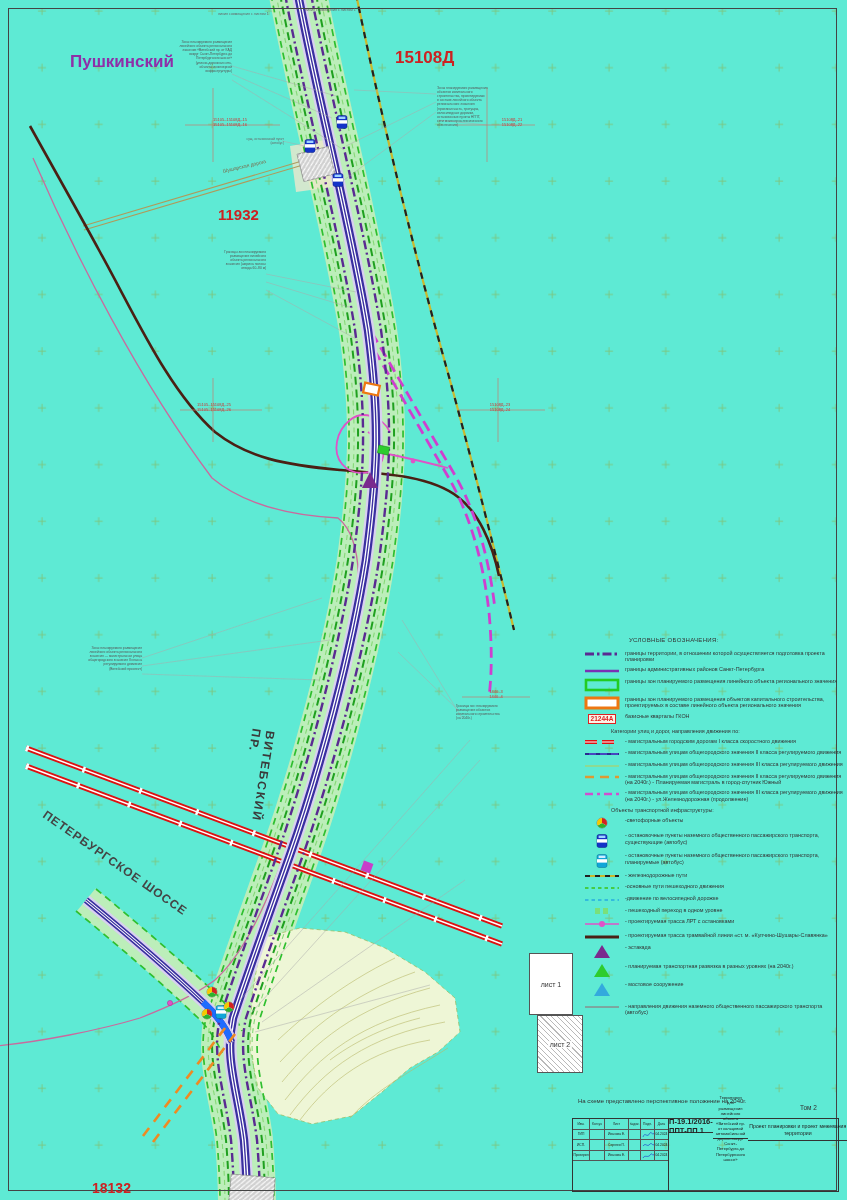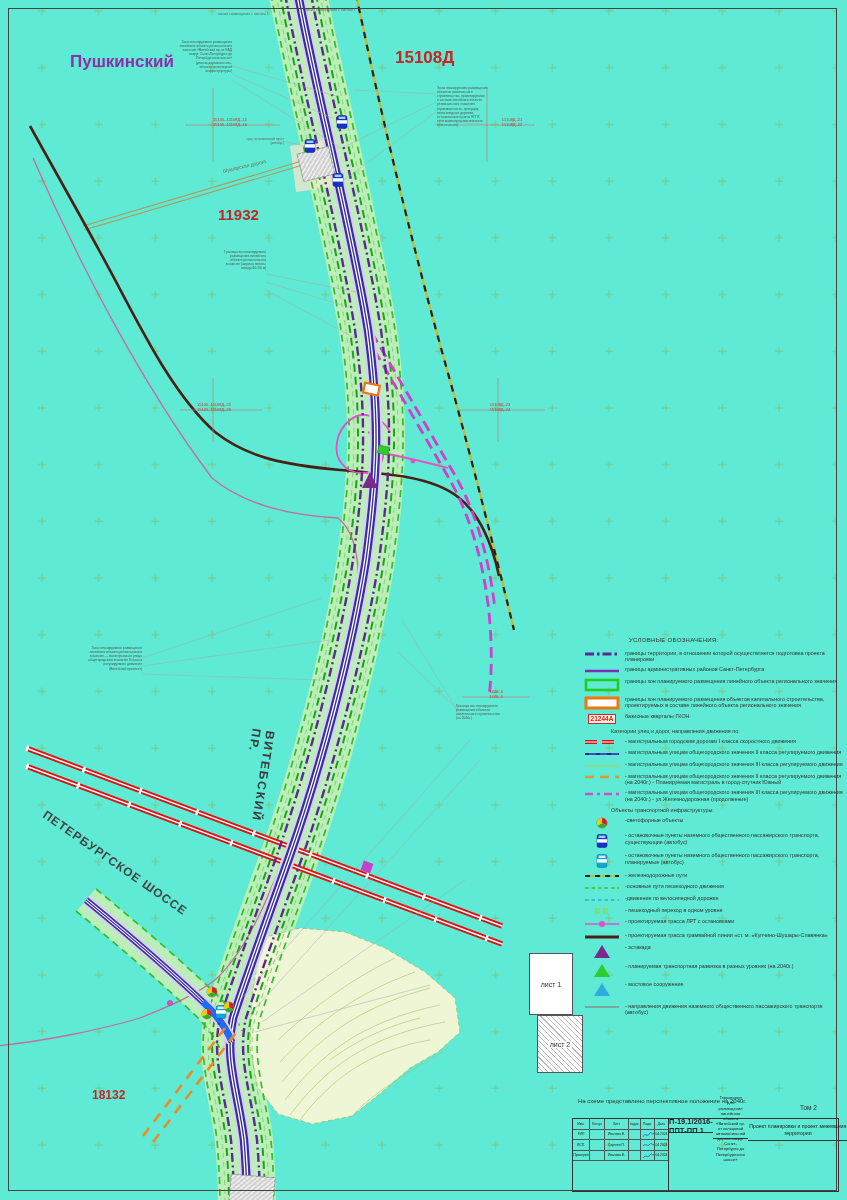--- a/index.html
+++ b/index.html
@@ -4,21 +4,21 @@
 <style>
   html,body{margin:0;padding:0;background:#e8e8e8;}
   .sheet{position:relative;width:847px;height:1200px;background:#5eead4;overflow:hidden;
          font-family:"Liberation Sans", sans-serif;color:#222;padding-left:28px;}
   .frame{position:absolute;left:8px;top:8px;width:829px;height:1183px;border:1.5px solid #444;box-sizing:border-box;}
   svg.mapsvg{position:absolute;left:0;top:0;}
   .lbl{position:absolute;white-space:pre-line;}
   .lbl-pushkinsky{left:70px;top:52px;width:130px;font-size:17px;font-weight:bold;color:#8e2fa8;}
   .lbl-15108d{left:395px;top:48px;width:90px;font-size:17px;font-weight:bold;color:#cc2222;}
   .lbl-15105{left:218px;top:206px;width:70px;font-size:15px;font-weight:bold;color:#cc2222;}
-  .lbl-18132{left:92px;top:1088px;font-size:12px;font-weight:bold;color:#cc2222;}
+  .lbl-18132{left:92px;top:1180px;font-size:14px;font-weight:bold;color:#cc2222;}
   .lbl-vitebsky{left:200px;top:770px;width:110px;font-size:12px;font-weight:bold;color:#3a3a3a;
       letter-spacing:2px;transform:rotate(99deg);transform-origin:center;}
   .lbl-petshosse{left:28px;top:858px;width:180px;font-size:12px;font-weight:bold;color:#444;
       letter-spacing:1px;transform:rotate(35deg);transform-origin:center;}
   .lbl-shush{left:222px;top:160px;width:70px;font-size:5px;color:#7a6a4a;transform:rotate(-13deg);}
   .tiny{font-size:3.3px;line-height:1.25;color:#555;}
   .xcode{position:absolute;font-size:4px;line-height:1.15;color:#cc3333;text-align:center;}
   .topnote{position:absolute;font-size:3.6px;color:#666;}
   .busnote{position:absolute;font-size:3.2px;color:#666;}
   

